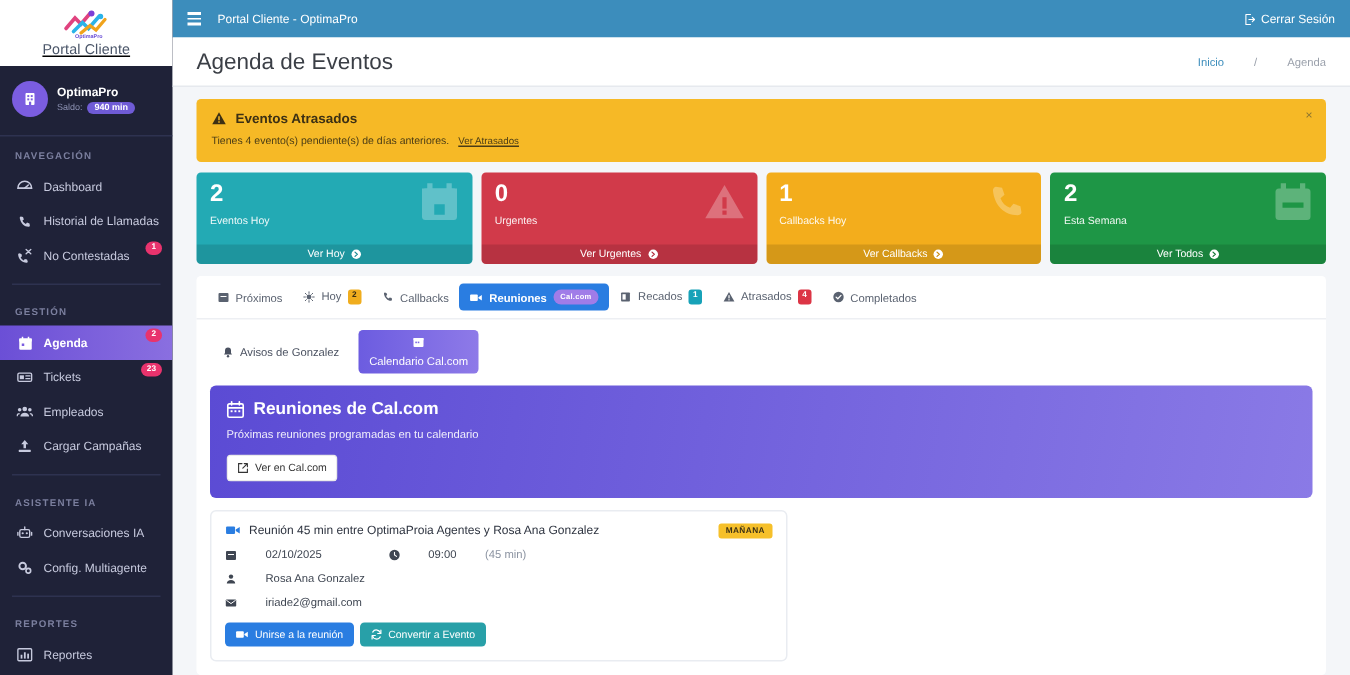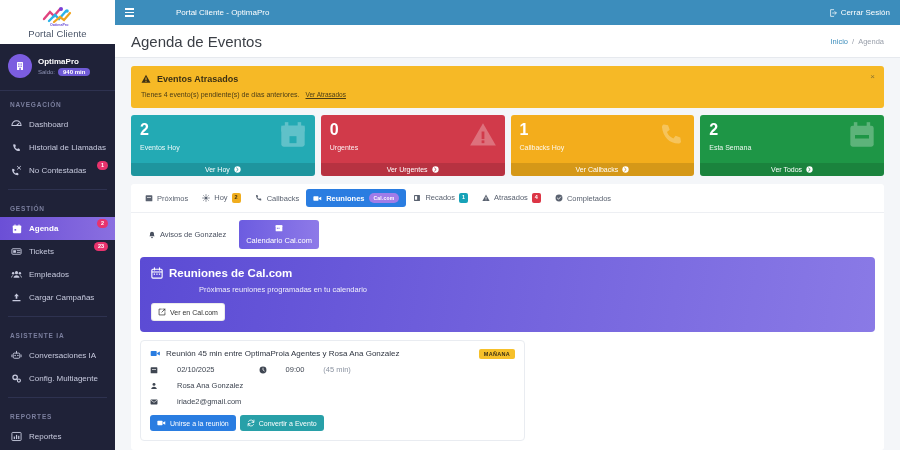--- a/index.html
+++ b/index.html
@@ -17,20 +17,21 @@
     background: #1f2238;
     display: flex; flex-direction: column;
     overflow: hidden;
   }
   .brand {
     background: #ffffff;
     height: 57px;
     display: flex; flex-direction: column;
     align-items: center; justify-content: center;
     gap: 2px;
+    text-decoration: underline;
   }
   .logo-mark { width: 34px; height: 20px; position: relative; }
   .logo-mark svg { display:block; }
   .brand-name { font-size: 9.5px; color: #4a5568; letter-spacing: .1px; }
 
   .user-box {
     display: flex; align-items: center; gap: 6px;
     padding: 10px 8px 12px 8px;
     border-bottom: 1px solid #2e3250;
   }
@@ -78,31 +79,31 @@
   
   .main { flex: 1; height: 450px; display: flex; flex-direction: column; overflow: hidden; }
   .topbar {
     height: 25px; background: #3c8dbc; color: #fff;
     display: flex; align-items: center; padding: 0 10px;
     justify-content: space-between;
   }
   .topbar-left { display: flex; align-items: center; gap: 11px; }
   .hamburger { display:flex; flex-direction:column; gap:2px; cursor:pointer; }
   .hamburger span { display:block; width:9px; height:1.4px; background:#fff; }
-  .topbar-title { font-size: 8px; margin-left: 31px; }
+  .topbar-title { font-size: 8px; }
   .topbar-right { display:flex; align-items:center; gap:4px; font-size: 8px; cursor:pointer; }
 
   .page-head {
     background: #ffffff; height: 33px;
     border-bottom: 1px solid #e6e9ee;
     display:flex; align-items:center; justify-content: space-between;
     padding: 0 16px;
   }
   .page-title { font-size: 15px; color: #3b3f46; font-weight: normal; }
-  .breadcrumb { font-size: 7.5px; color: #9aa0ab; display:flex; gap:4px; align-items:center; }
+  .breadcrumb { font-size: 7.5px; color: #9aa0ab; display:flex; gap:20px; align-items:center; }
   .breadcrumb a { color: #3c8dbc; text-decoration: none; }
 
   .content { padding: 8px 16px 0 16px; overflow: hidden; flex: 1; }
 
   
   .alert {
     background: #f6b926; border-radius: 3px;
     padding: 8px 10px 10px 10px; position: relative;
     margin-bottom: 7px;
   }
@@ -156,21 +157,21 @@
   .subtabs { display: flex; align-items: center; gap: 6px; padding: 7px 10px 8px 10px; }
   .subtab { display:flex; align-items:center; gap: 4px; font-size: 7.5px; color: #4a5160; padding: 4px 7px; border-radius: 3px; cursor:pointer; }
   .subtab.active { background: linear-gradient(90deg, #6c5ce0 0%, #8e7ae8 100%); color:#fff;flex-direction:column; }
 
   .calpanel {
     margin: 0 9px 8px 9px;
     background: linear-gradient(100deg, #5b4bd4 0%, #8a7ae6 100%);
     border-radius: 4px; padding: 10px 11px 11px 11px; color: #fff;
   }
   .calpanel-title { display:flex; align-items:center; gap: 6px; font-size: 11.5px; font-weight: bold; }
-  .calpanel-sub { font-size: 7.5px; color: rgba(255,255,255,.9); margin-top: 6px; margin-left: 48px; }
+  .calpanel-sub { font-size: 7.5px; color: rgba(255,255,255,.9); margin-top: 6px; }
   .calpanel-btn {
     margin-top: 9px; display:inline-flex; align-items:center; gap:4px;
     background: #fff; color: #333; font-size: 7px;
     border-radius: 3px; padding: 4px 6px; cursor: pointer;
     border: 1px solid rgba(0,0,0,.08);
   }
 
   .meetings { padding: 0 9px 9px 9px; text-align: right; }
   .meeting {
     border: 1px solid #e9ecf1; border-radius: 4px;

